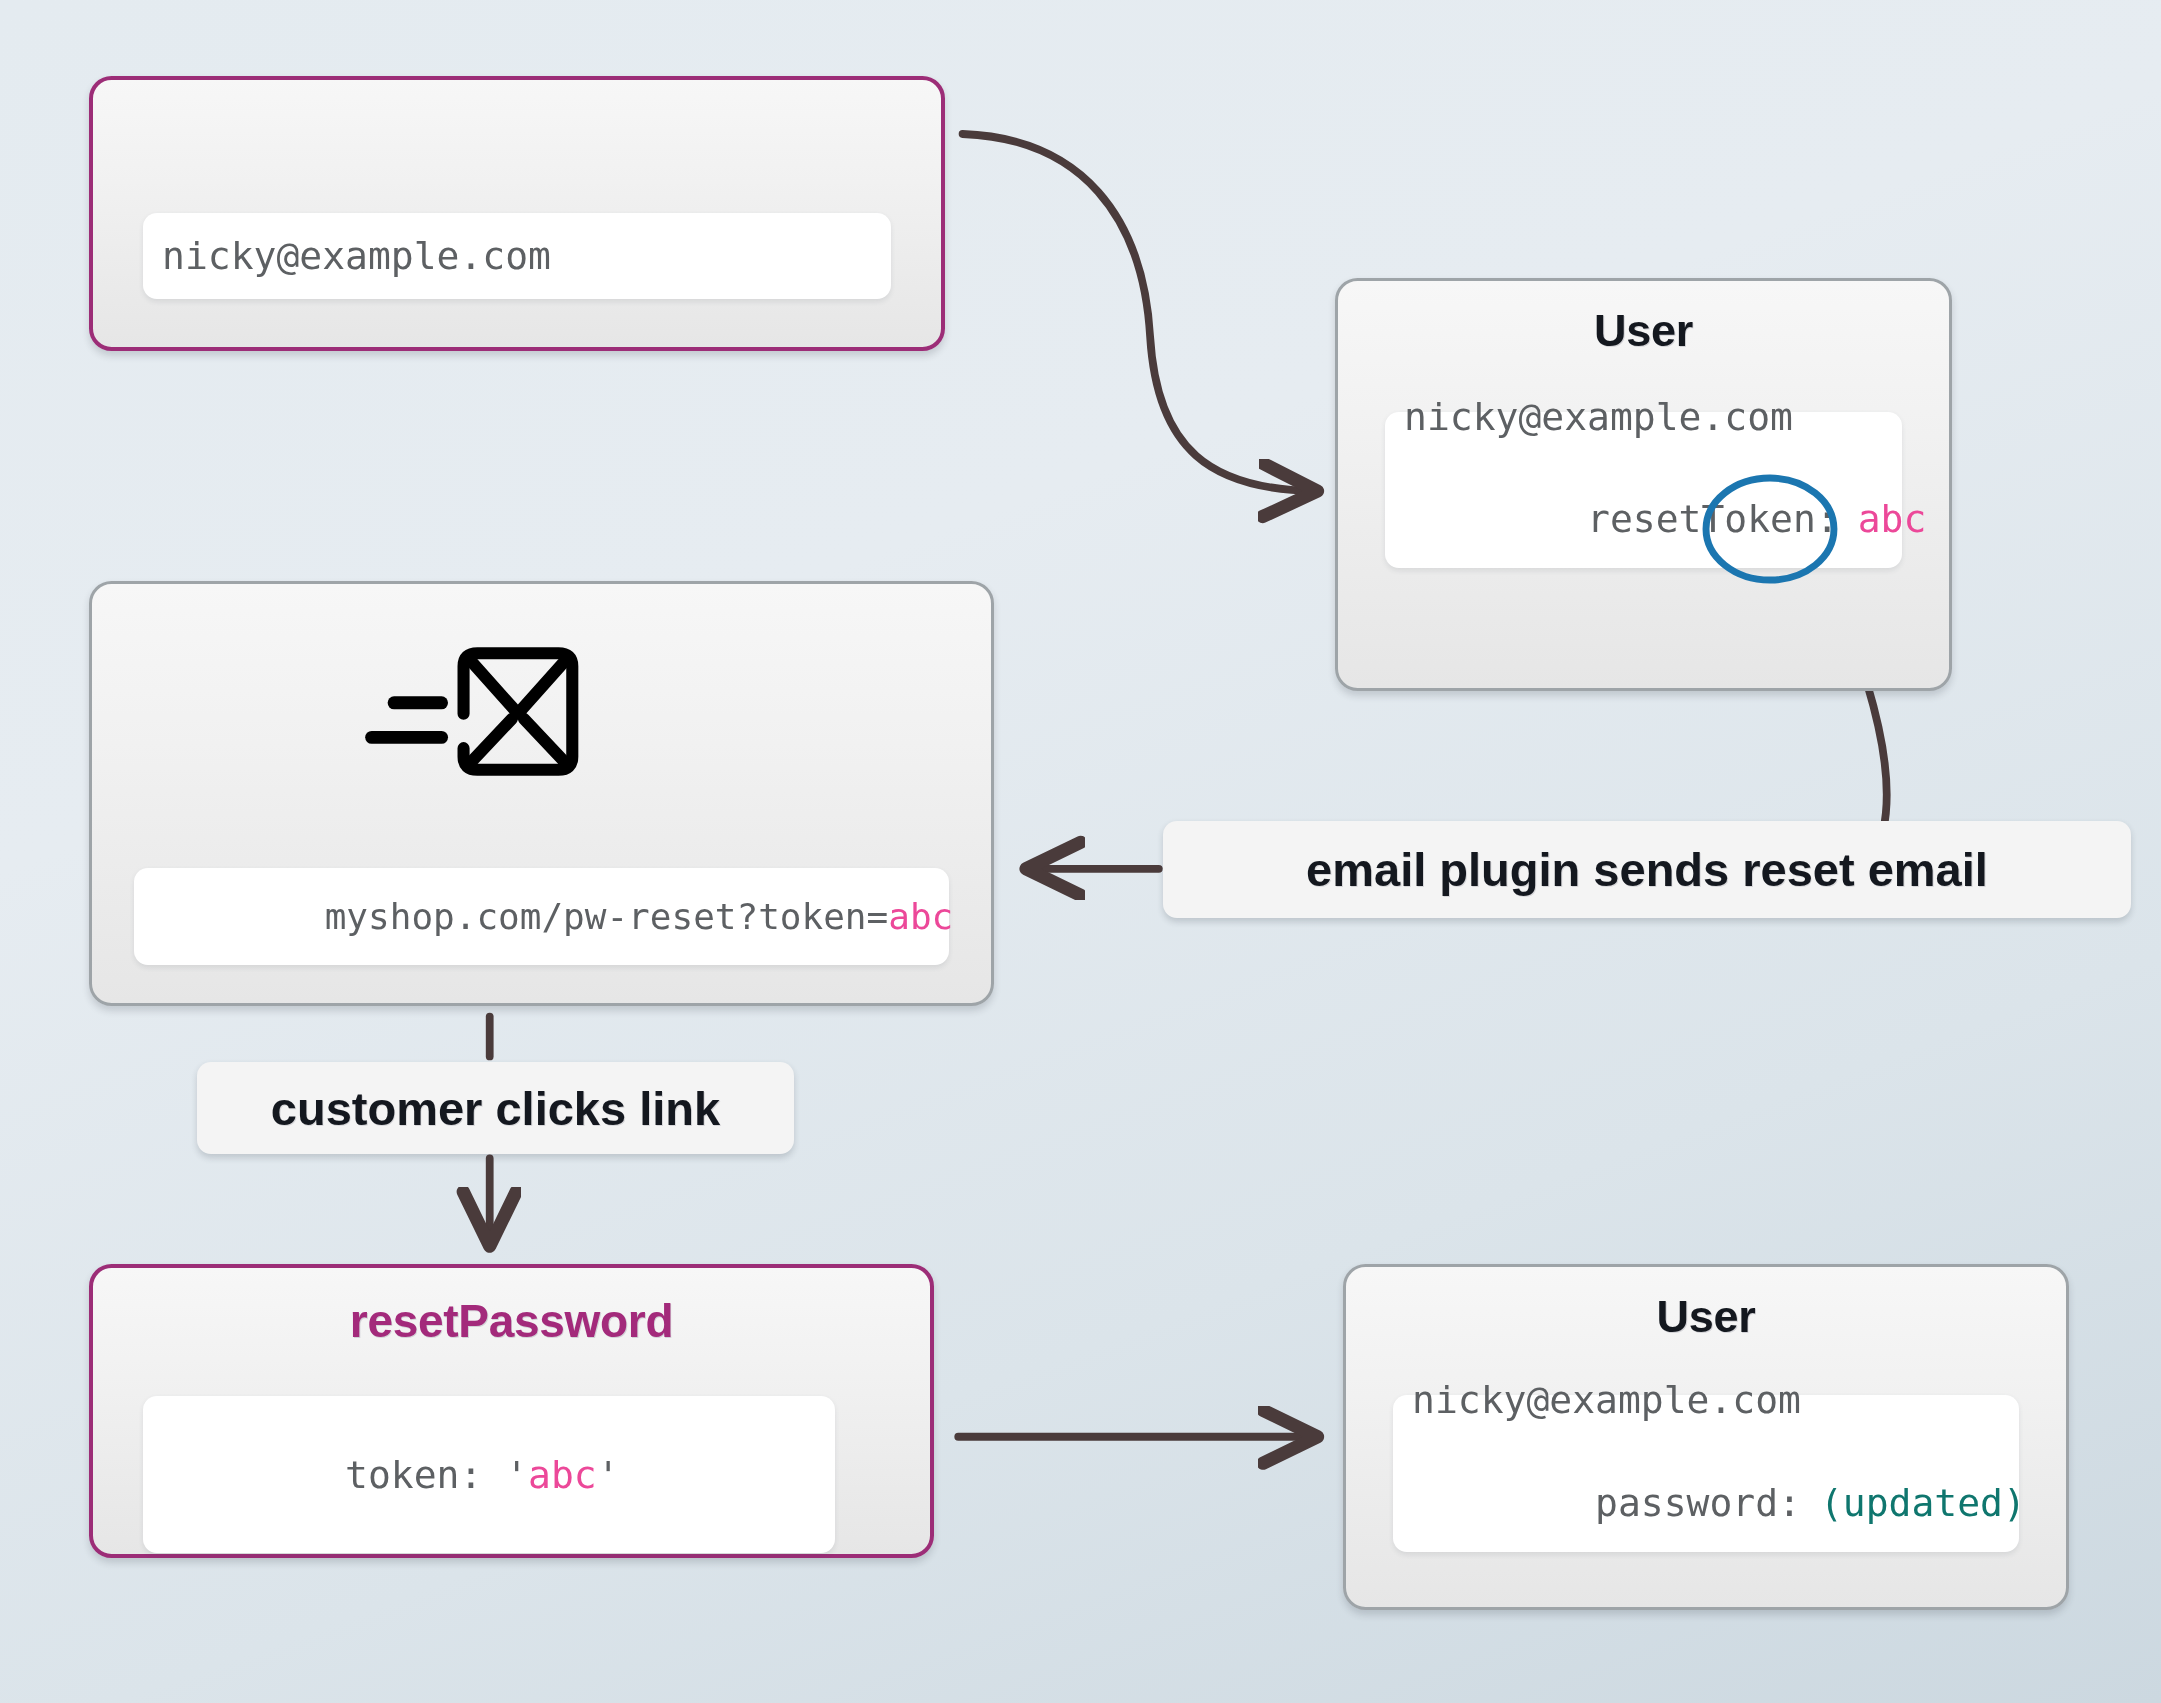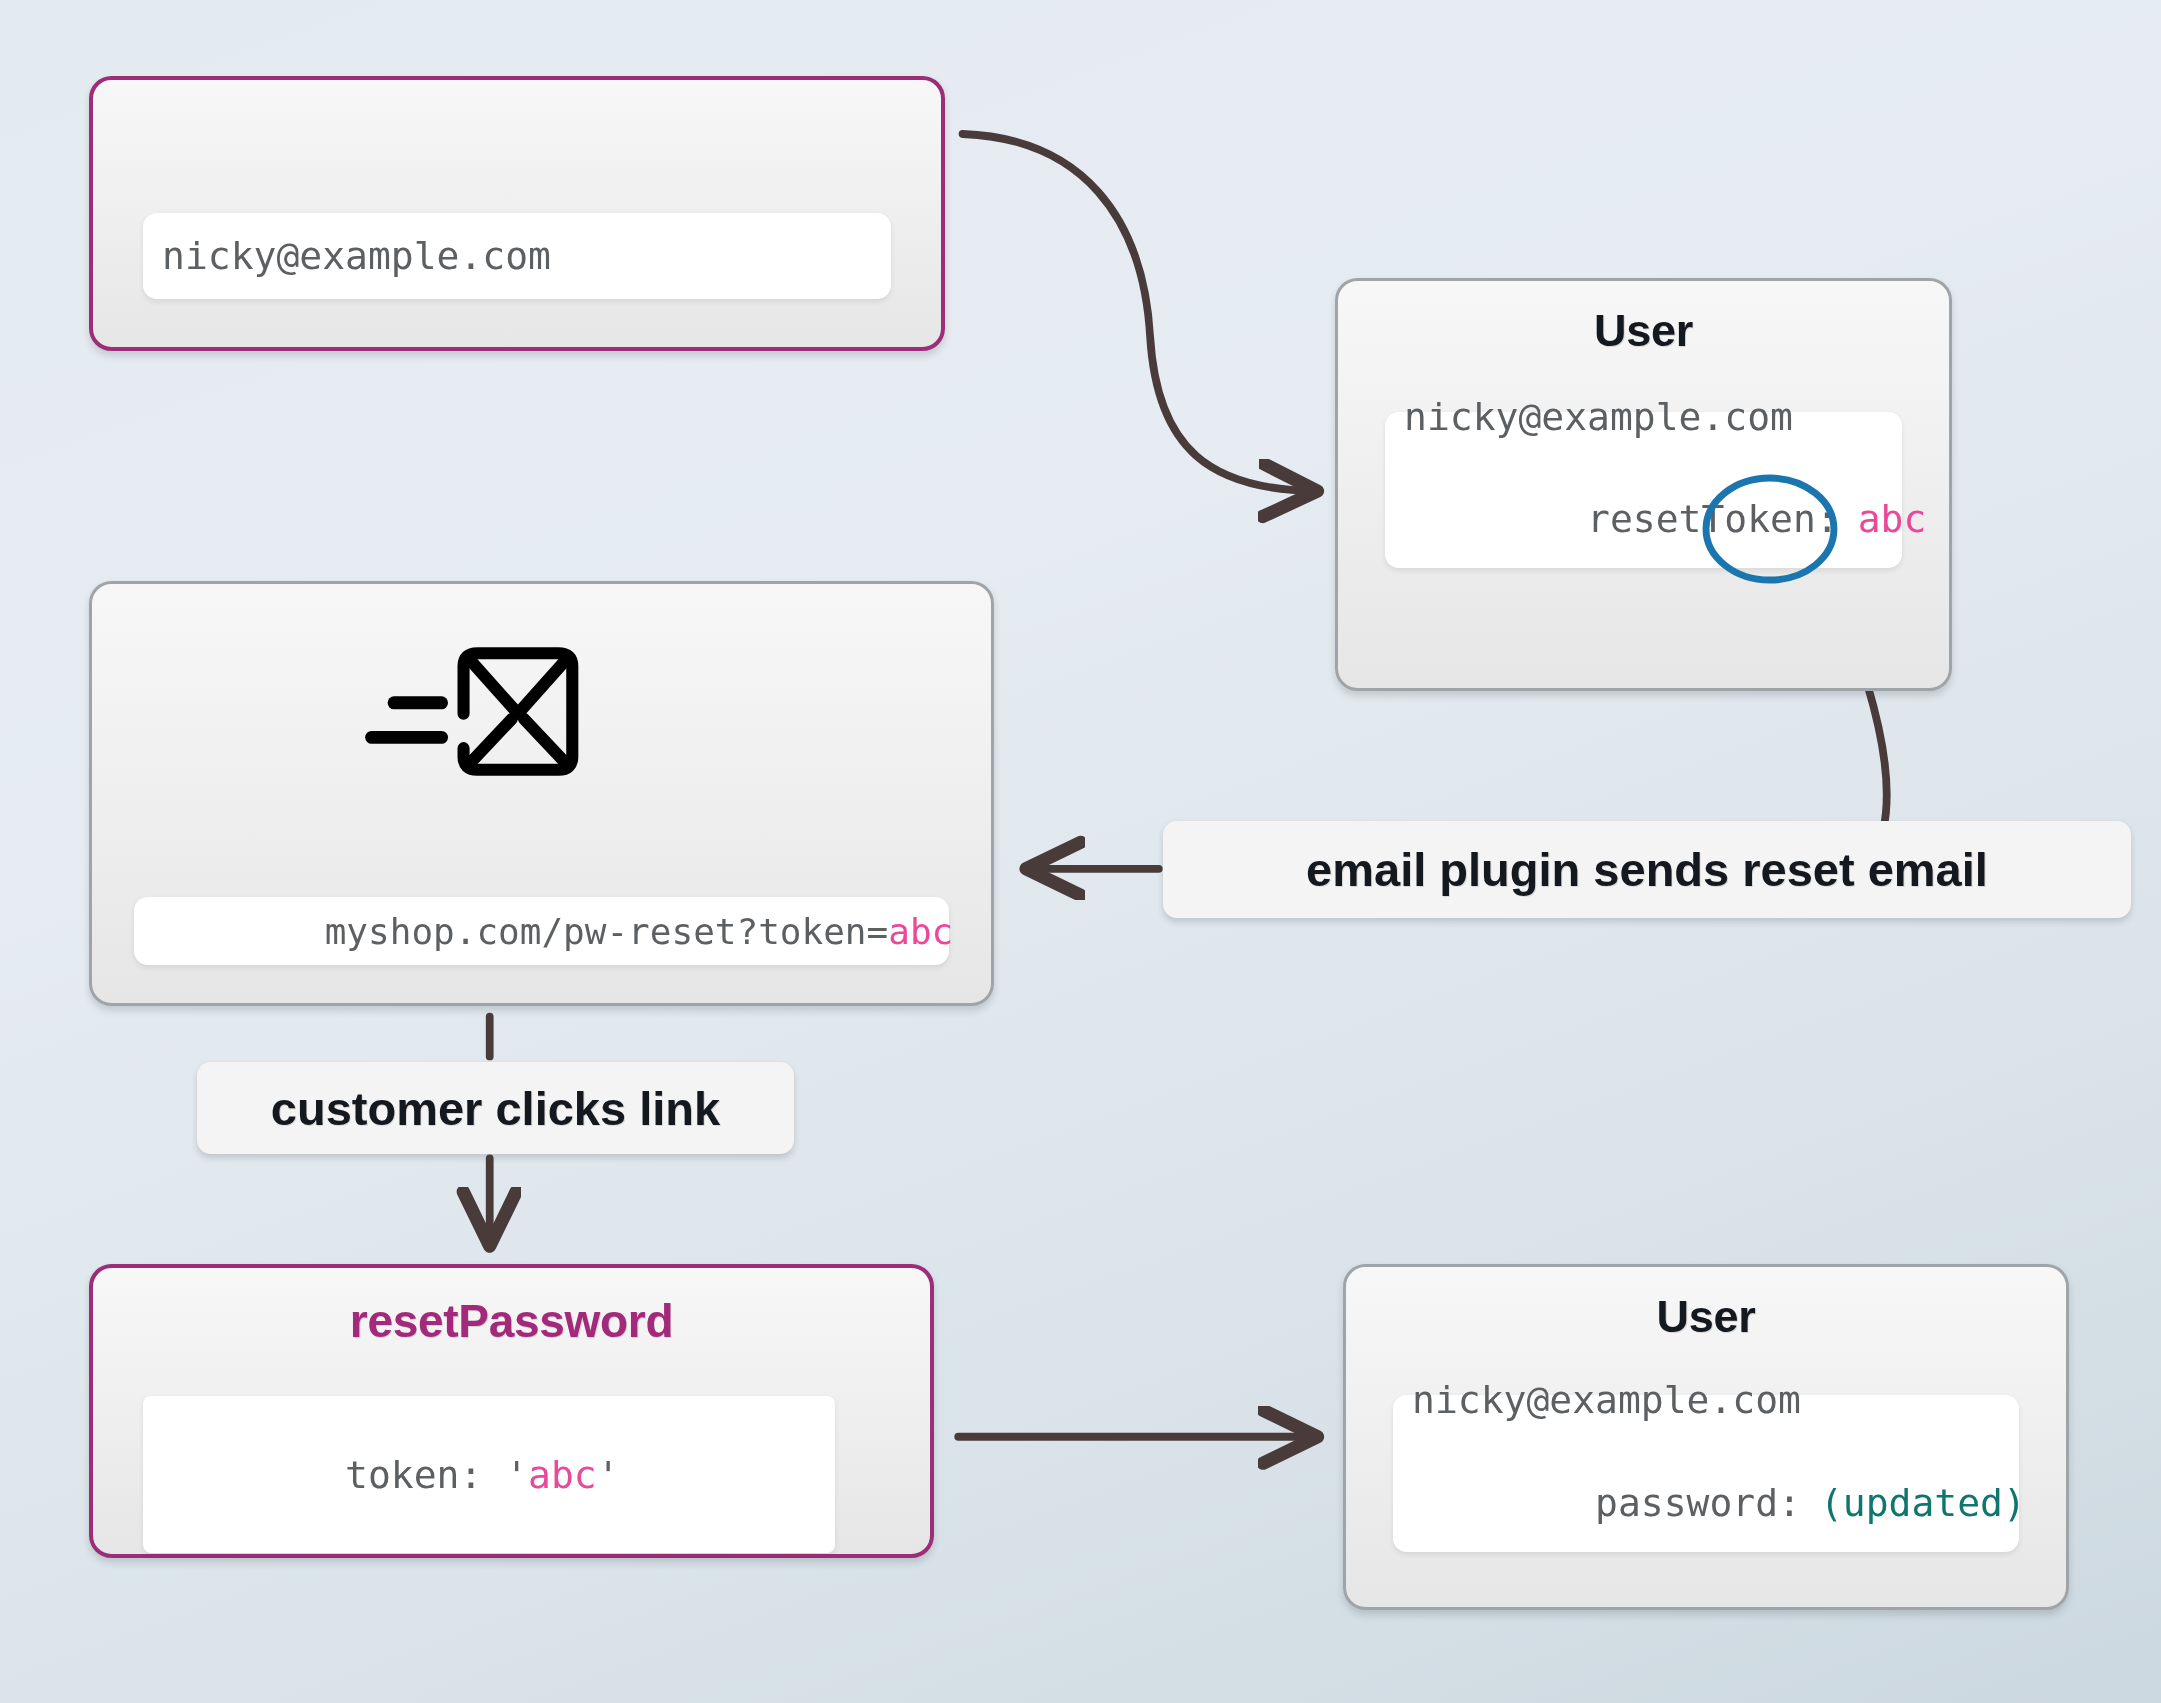--- a/index.html
+++ b/index.html
@@ -138,30 +138,30 @@
         <path d="M120,100 L120,45 Q120,30 136,30 L230,30 Q246,30 246,45
                  L246,150 Q246,165 230,165 L136,165 Q120,165 120,150 L120,140" fill="none" stroke="#000" stroke-width="14" stroke-linecap="round" stroke-linejoin="round"></path>
 
         <path d="M126,36 L183,100 L240,36" fill="none" stroke="#000" stroke-width="14" stroke-linecap="round" stroke-linejoin="round"></path>
 
         <path d="M126,159 L176,106" fill="none" stroke="#000" stroke-width="14" stroke-linecap="round"></path>
         <path d="M240,159 L190,106" fill="none" stroke="#000" stroke-width="14" stroke-linecap="round"></path>
       </svg>
     </div>
 
-    <div class="valuebox" style="left:42px; bottom:38px; right:42px; height:68px; padding:0 17.3px; font-size:36px;">
+    <div class="valuebox" style="left:42px; bottom:38px; right:42px; height:97px; padding:0 17.3px; font-size:36px;">
       <div class="line">
         <span>myshop.com/pw-reset?token=</span><span class="tok-blue">abc</span>
       </div>
     </div>
   </div>
 
   <div class="card pink" style="left:89px; top:1264px; width:845px; height:294px;">
     <div class="card-title pink" style="top:26px; font-size:46px;">resetPassword</div>
-    <div class="valuebox" style="left:50px; top:128px; right:95px; height:157px; padding:0 19px; font-size:38px; gap:15.6px;border-radius:8px;">
+    <div class="valuebox" style="left:50px; top:128px; right:95px; height:157px; padding:0 19px; font-size:38px; gap:15.6px;">
       <div class="line">
         <span>token:</span><span> '</span><span class="tok-blue">abc</span><span>'</span>
       </div>
     </div>
   </div>
 
   <div class="card gray" style="left:1343px; top:1264px; width:726px; height:346px;">
     <div class="card-title dark" style="top:24px; font-size:45px;">User</div>
     <div class="valuebox" style="left:47px; top:128px; right:47px; height:157px; padding:0 19px; font-size:38px; gap:15.6px;">
       <div class="line">nicky@example.com</div>

